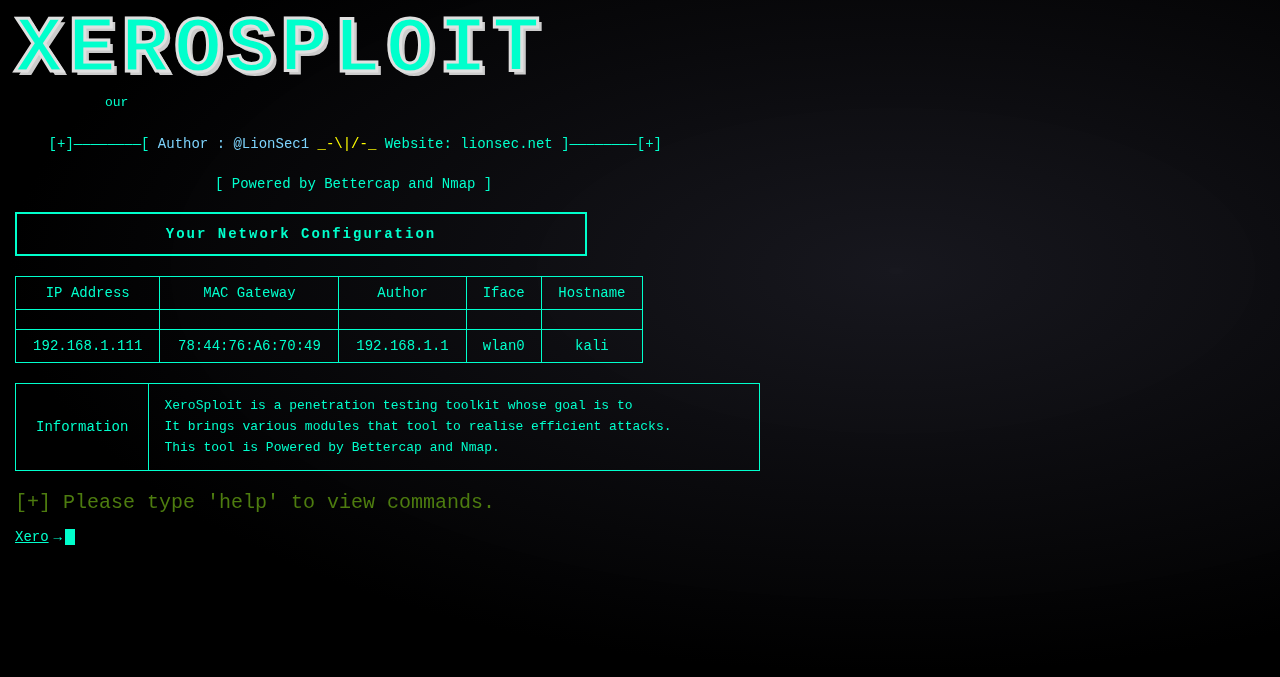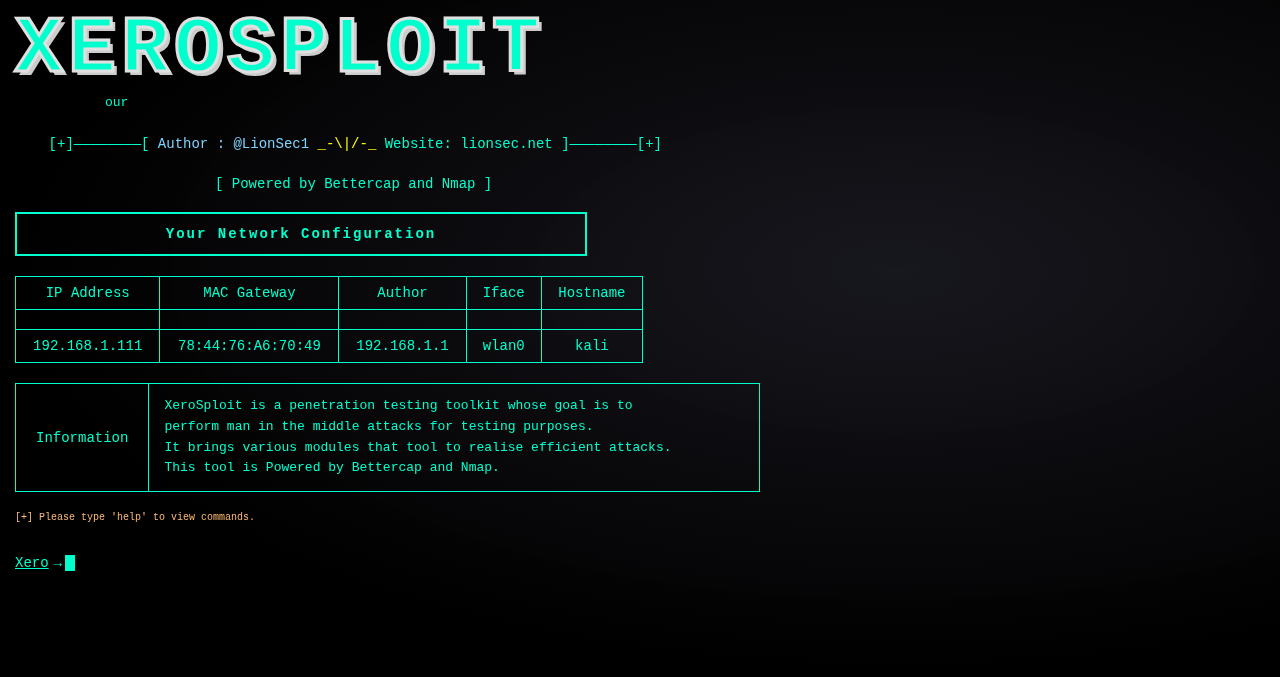--- a/index.html
+++ b/index.html
@@ -132,23 +132,23 @@
     .info-content {
       padding: 12px 15px;
       color: #00ffcc;
       font-size: 13px;
       line-height: 1.6;
       font-family: 'Courier New', Courier, monospace;
     }
 
     
     .help-line {
-      color: #fdba74;
-      font-size: 10px;
-      margin-bottom: 32px;
+      color: #4d7c0f;
+      font-size: 20px;
+      margin-bottom: 15px;
     }
 
     
     .prompt-line {
       color: #00ffcc;
       font-size: 14px;
       display: flex;
       align-items: flex-start;
     }
 
@@ -242,21 +242,20 @@
         <td>wlan0</td>
         <td>kali</td>
       </tr>
     </tbody>
   </table>
 
   <div class="info-box">
     <div class="info-label">Information</div>
     <div class="info-content">
       <div>XeroSploit is a penetration testing toolkit whose goal is to</div>
-      <div>perform man in the middle attacks for testing purposes.</div>
       <div>It brings various modules that tool to realise efficient attacks.</div>
       <div>This tool is Powered by Bettercap and Nmap.</div>
     </div>
   </div>
 
   <div class="help-line">[+] Please type 'help' to view commands.</div>
 
   <div class="prompt-line">
     <span class="prompt-xero">Xero</span>
     <span class="prompt-arrow"> → </span>

